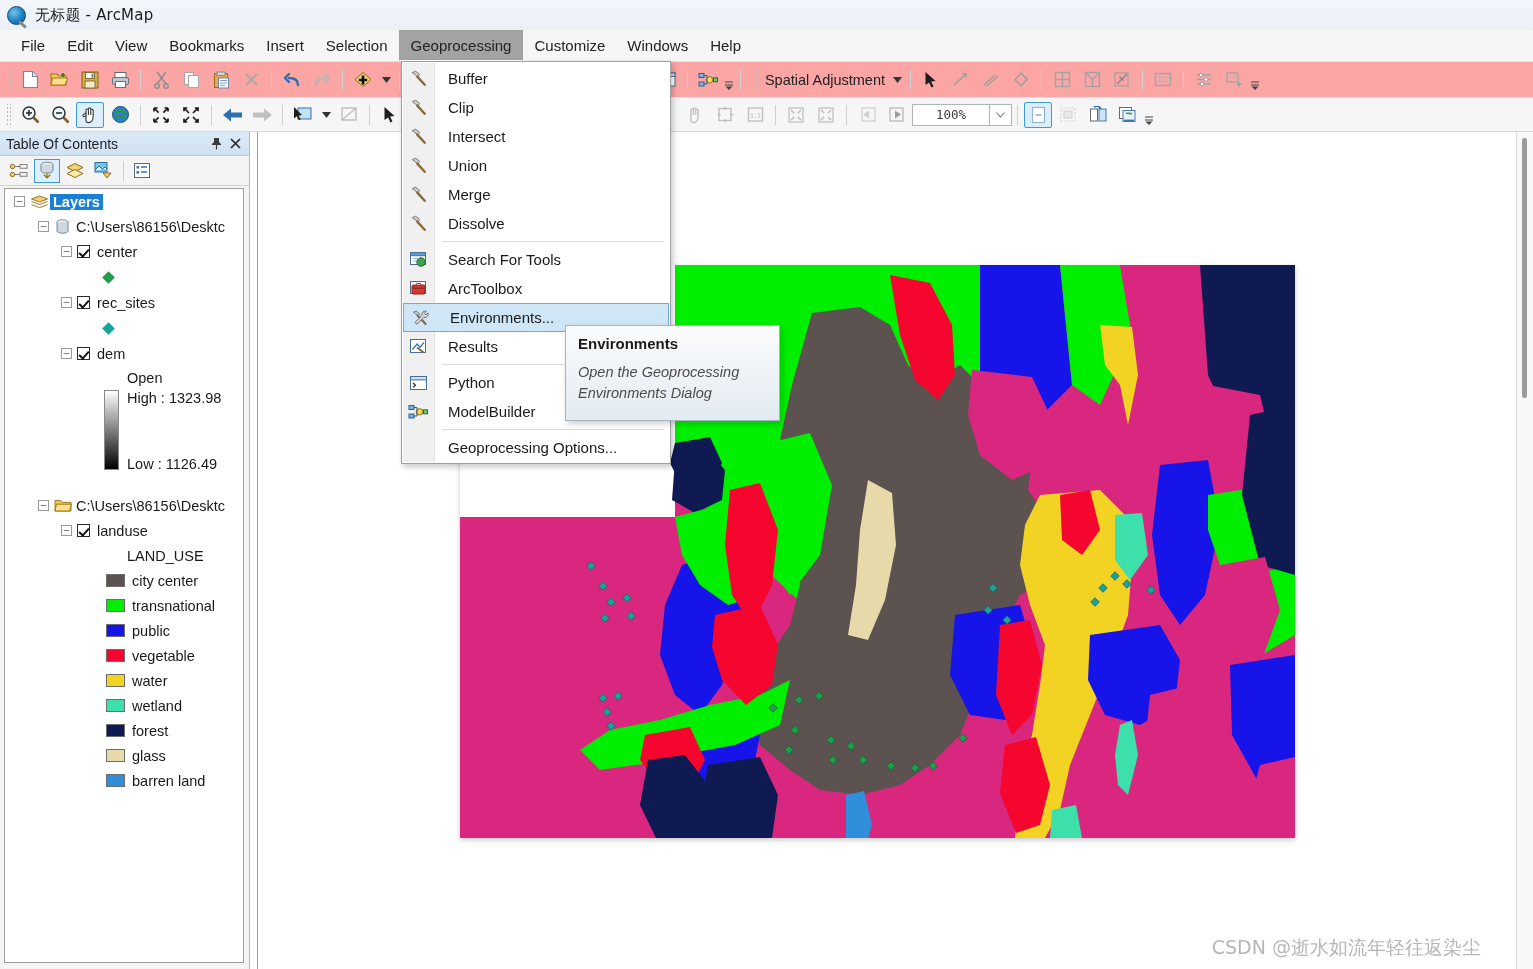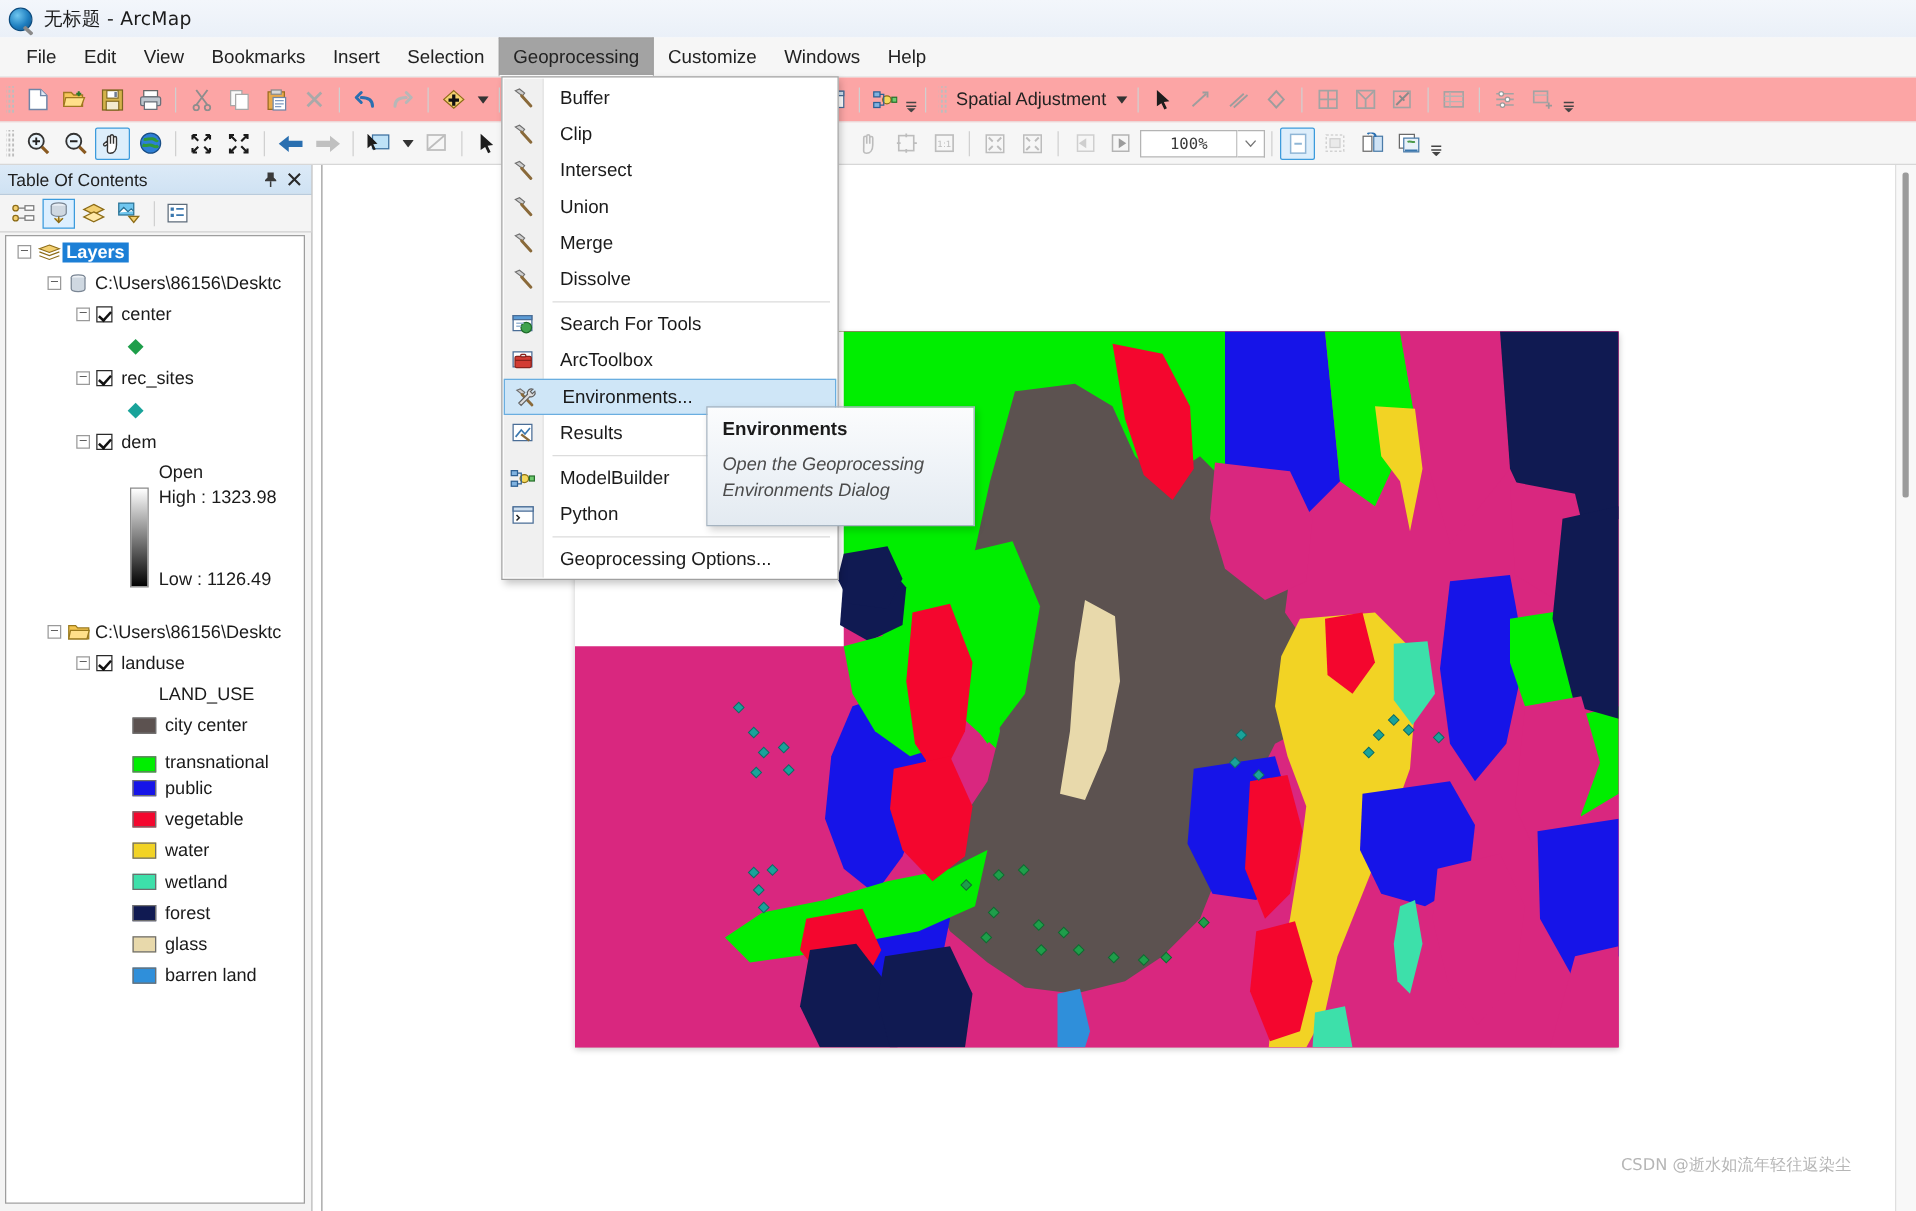--- a/index.html
+++ b/index.html
@@ -180,22 +180,22 @@
   #mapframe svg { display: block; }
   #vscroll {
     position: absolute; right: 0; top: 0; width: 17px; bottom: 0;
     background: #f8f8f8; border-left: 1px solid #dfdfdf;
   }
   #vthumb {
     position: absolute; left: 5px; top: 6px; width: 5px; height: 260px;
     background: #9b9b9b; border-radius: 2px;
   }
   #watermark {
-    position: absolute; right: 22px; bottom: 28px;
-    font-size: 13px; color: #b6b6b6;
+    position: absolute; right: 22px; bottom: 8px;
+    font-size: 19px; color: #b6b6b6;
     font-family: "DejaVu Sans", sans-serif;
     text-align: right;
   }
 
   
   #dropdown {
     position: absolute; left: 401px; top: 61px; width: 270px;
     background: #ffffff; border: 1px solid #a0a0a0;
     z-index: 80; box-shadow: 2px 3px 6px rgba(0,0,0,.22);
     padding: 2px 0 1px 0;
@@ -789,21 +789,21 @@
         <div class="lbl">landuse</div>
       </div>
       <div class="row" style="padding-left:122px;height:25px;">
         <div class="lbl">LAND_USE</div>
       </div>
 
       <div class="row" style="padding-left:101px;">
         <div class="swatch" style="background:#5c5250;"></div>
         <div class="lbl">city center</div>
       </div>
-      <div class="row" style="padding-left:101px;align-items:flex-end;">
+      <div class="row" style="padding-left:101px;">
         <div class="swatch" style="background:#00ee00;"></div>
         <div class="lbl">transnational</div>
       </div>
       <div class="row" style="padding-left:101px;">
         <div class="swatch" style="background:#1614e8;"></div>
         <div class="lbl">public</div>
       </div>
       <div class="row" style="padding-left:101px;">
         <div class="swatch" style="background:#f4062e;"></div>
         <div class="lbl">vegetable</div>
@@ -1060,42 +1060,42 @@
             <path d="M8 9.5l6.5 5" stroke="#8a6a3a" stroke-width="2"></path>
           </svg>
       </div>
       <div class="mlabel">Results</div>
     </div>
 
     <div class="msep"></div>
 
     <div class="mi">
       <div class="icon">
+        <svg class="ico-svg" width="19" height="16" viewBox="0 0 19 16">
+            <rect x="1.5" y="1.5" width="16" height="13" fill="#fff" stroke="#4a6d96"></rect>
+            <rect x="1.5" y="1.5" width="16" height="3.4" fill="#cfe0f0" stroke="#4a6d96"></rect>
+            <path d="M4.2 8l2.2 2.2-2.2 2.2" stroke="#222" stroke-width="1.2" fill="none"></path>
+          </svg>
+      </div>
+      <div class="mlabel">Python</div>
+    </div>
+
+    <div class="mi">
+      <div class="icon">
         <svg class="ico-svg" width="20" height="16" viewBox="0 0 20 16">
             <rect x="1" y="1.5" width="5" height="4" fill="#7fb2e0" stroke="#2d5f92"></rect>
             <rect x="1" y="10" width="5" height="4" fill="#7fb2e0" stroke="#2d5f92"></rect>
             <ellipse cx="11.5" cy="7.8" rx="3.4" ry="3.2" fill="#f5d85a" stroke="#8a6f17"></ellipse>
             <rect x="15.5" y="5.8" width="4" height="4" fill="#6ec96e" stroke="#28702d"></rect>
             <path d="M6 3.5h3v4.3M6 12h3V7.8" stroke="#2d5f92" fill="none"></path>
           </svg>
       </div>
       <div class="mlabel">ModelBuilder</div>
     </div>
 
-    <div class="mi">
-      <div class="icon">
-        <svg class="ico-svg" width="19" height="16" viewBox="0 0 19 16">
-            <rect x="1.5" y="1.5" width="16" height="13" fill="#fff" stroke="#4a6d96"></rect>
-            <rect x="1.5" y="1.5" width="16" height="3.4" fill="#cfe0f0" stroke="#4a6d96"></rect>
-            <path d="M4.2 8l2.2 2.2-2.2 2.2" stroke="#222" stroke-width="1.2" fill="none"></path>
-          </svg>
-      </div>
-      <div class="mlabel">Python</div>
-    </div>
-
     <div class="msep"></div>
 
     <div class="mi">
       <div class="icon"></div>
       <div class="mlabel">Geoprocessing Options...</div>
     </div>
   </div>
 
   <div id="tooltip">
     <div class="tt-title">Environments</div>

